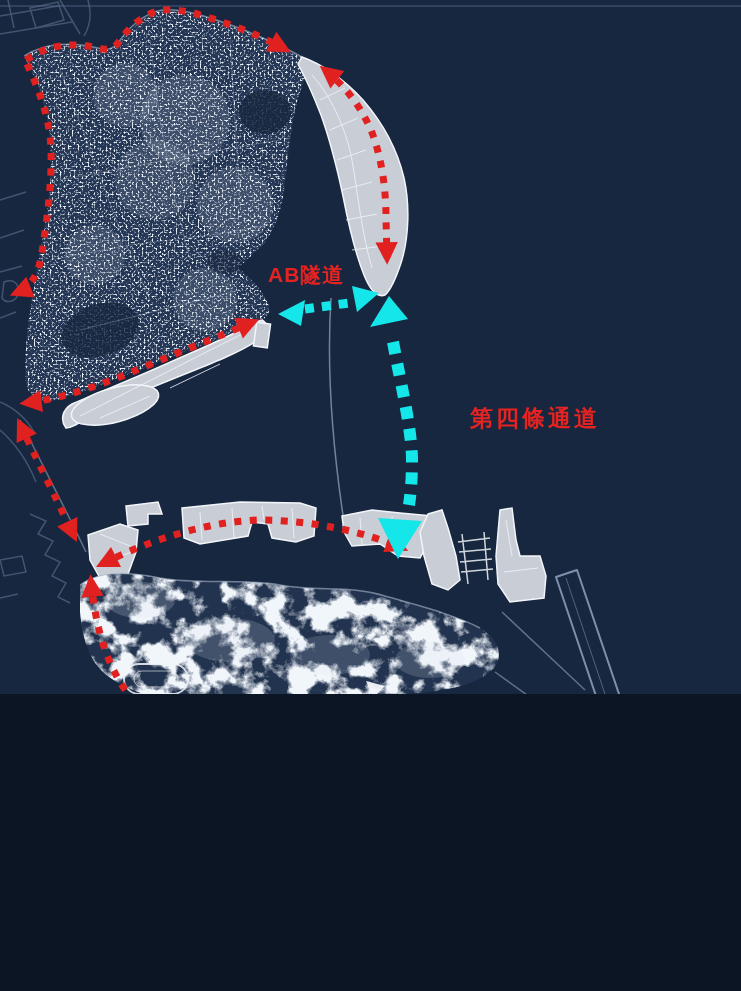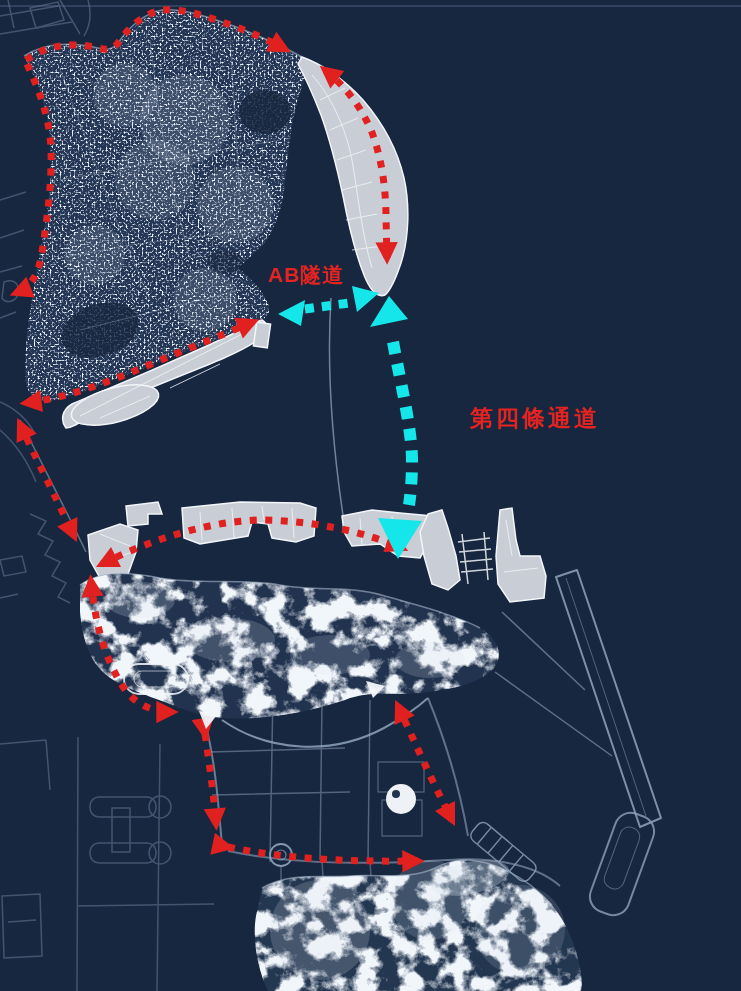--- a/index.html
+++ b/index.html
@@ -1,21 +1,21 @@
 <!DOCTYPE html>
 <html style="--c-background: #17273F; --c-reclaimed-land: #C9CED6; --c-route-red: #E0211F; --c-corridor-cyan: #14E6EA; --c-faint-line: #5F7390; --c-label-red: #E52320; --c-white: #F2F5F9; --c-land-outline: #B6C4D8;"><head>
 <meta charset="utf-8">
 <style>
   :root{
     --c-background:#17273F; --c-reclaimed-land:#C9CED6; --c-route-red:#E0211F;
     --c-corridor-cyan:#14E6EA; --c-faint-line:#5F7390; --c-label-red:#E52320;
     --c-white:#F2F5F9; --c-land-outline:#B6C4D8;
   }
   html,body{margin:0;padding:0;background:#0c1524;}
-  .screen{width:741px;height:991px;position:relative;overflow:hidden;background:var(--c-background);}
+  .screen{width:741px;height:694px;position:relative;overflow:hidden;background:var(--c-background);}
   svg{position:absolute;left:0;top:0;display:block;}
   .gray-land{fill:var(--c-reclaimed-land);stroke:var(--c-white);stroke-width:1.5;}
   .inner-street{stroke:var(--c-white);stroke-width:1;fill:none;opacity:.8;}
   .faint{stroke:var(--c-faint-line);fill:none;}
   .mapline{stroke:#8FA3BD;fill:none;}
   .route-red{stroke:var(--c-route-red);fill:none;stroke-width:7;stroke-dasharray:7 8.5;}
   .red-fill{fill:var(--c-route-red);}
   .cyan-dash{stroke:var(--c-corridor-cyan);fill:none;}
   .cyan-fill{fill:var(--c-corridor-cyan);}
   .white-arrow{fill:var(--c-white);opacity:.95;}

